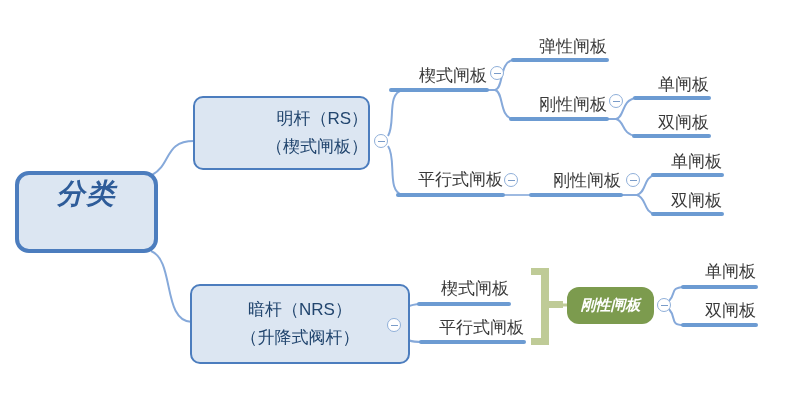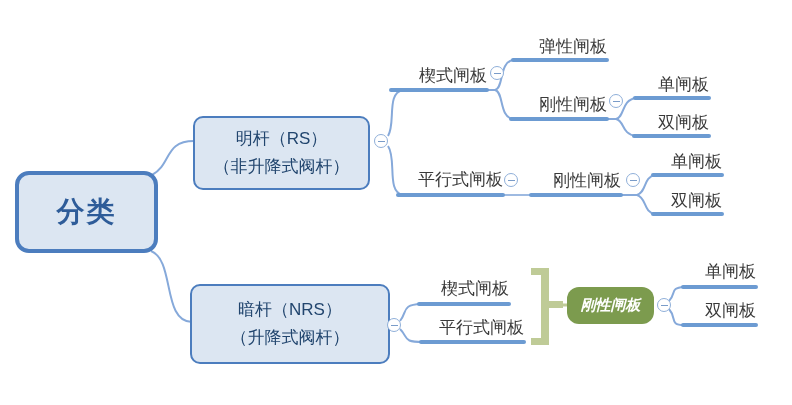--- a/index.html
+++ b/index.html
@@ -14,22 +14,22 @@
   .canvas{position:relative;width:792px;height:405px;background:#ffffff;overflow:hidden;}
   .canvas svg{position:absolute;left:0;top:0;}
   .curve{stroke:var(--curve-blue);stroke-width:2;fill:none;}
   .thin{stroke:var(--curve-blue);stroke-width:1.6;fill:none;}
   .underline{stroke:var(--line-blue);stroke-width:4;stroke-linecap:round;fill:none;}
   .bracket{fill:var(--summary-green);}
   .topic-box{position:absolute;border:2.5px solid var(--accent);background:var(--node-fill);
     border-radius:10px;display:flex;flex-direction:column;align-items:center;justify-content:center;
     color:var(--box-text);font-size:17px;line-height:28px;text-align:center;}
   .root-box{position:absolute;border:4px solid var(--accent);background:var(--node-fill);
-    border-radius:14px;display:flex;align-items:center;justify-content:center;
-    color:var(--root-text);font-size:28px;font-weight:bold;letter-spacing:2px;}
+    border-radius:14px;display:flex;align-items:flex-start;justify-content:center;
+    color:var(--root-text);font-size:28px;font-weight:bold;letter-spacing:2px;font-style:italic;}
   .line-label{position:absolute;color:var(--label-text);font-size:17px;line-height:20px;
     text-align:right;white-space:nowrap;}
   .green-box{position:absolute;background:var(--highlight-green);border-radius:12px;
     display:flex;align-items:center;justify-content:center;color:var(--highlight-text);
     font-size:15px;font-style:italic;font-weight:bold;}
   .collapse-icon{position:absolute;width:14px;height:14px;border:1.5px solid var(--icon-border);
     border-radius:50%;background:#fff;display:flex;align-items:center;justify-content:center;}
   .collapse-icon span{display:block;width:7px;height:0;border-top:1.5px solid var(--icon-minus);}
 </style>
 </head>
@@ -77,26 +77,26 @@
     <path class="underline" d="M683,325 H756"></path>
 
     <path class="bracket" d="M531,268 L549,268 L549,301 L563,301 L563,308 L549,308 L549,345 L531,345 L531,338 L541,338 L541,275 L531,275 Z"></path>
     <path class="thin" d="M563,305 L567,305" style="stroke:var(--summary-green);stroke-width:3;"></path>
   </svg>
 
   <div class="root-box" style="left:15px;top:171px;width:143px;height:82px;">
     <span>分类</span>
   </div>
 
-  <div class="topic-box" style="left:193px;top:116px;width:177px;height:74px;">
+  <div class="topic-box" style="left:193px;top:96px;width:177px;height:74px;align-items:flex-end;">
     <span>明杆（RS）</span>
-    <span>（非升降式阀杆）</span>
+    <span>（楔式闸板）</span>
   </div>
 
-  <div class="topic-box" style="left:190px;top:284px;width:200px;height:80px;">
+  <div class="topic-box" style="left:190px;top:284px;width:220px;height:80px;">
     <span>暗杆（NRS）</span>
     <span>（升降式阀杆）</span>
   </div>
 
   <div class="line-label" style="left:391px;top:66px;width:96px;">楔式闸板</div>
   <div class="line-label" style="left:513px;top:37px;width:94px;">弹性闸板</div>
   <div class="line-label" style="left:511px;top:95px;width:96px;">刚性闸板</div>
   <div class="line-label" style="left:635px;top:75px;width:74px;">单闸板</div>
   <div class="line-label" style="left:634px;top:113px;width:75px;">双闸板</div>
   <div class="line-label" style="left:398px;top:170px;width:105px;">平行式闸板</div>

